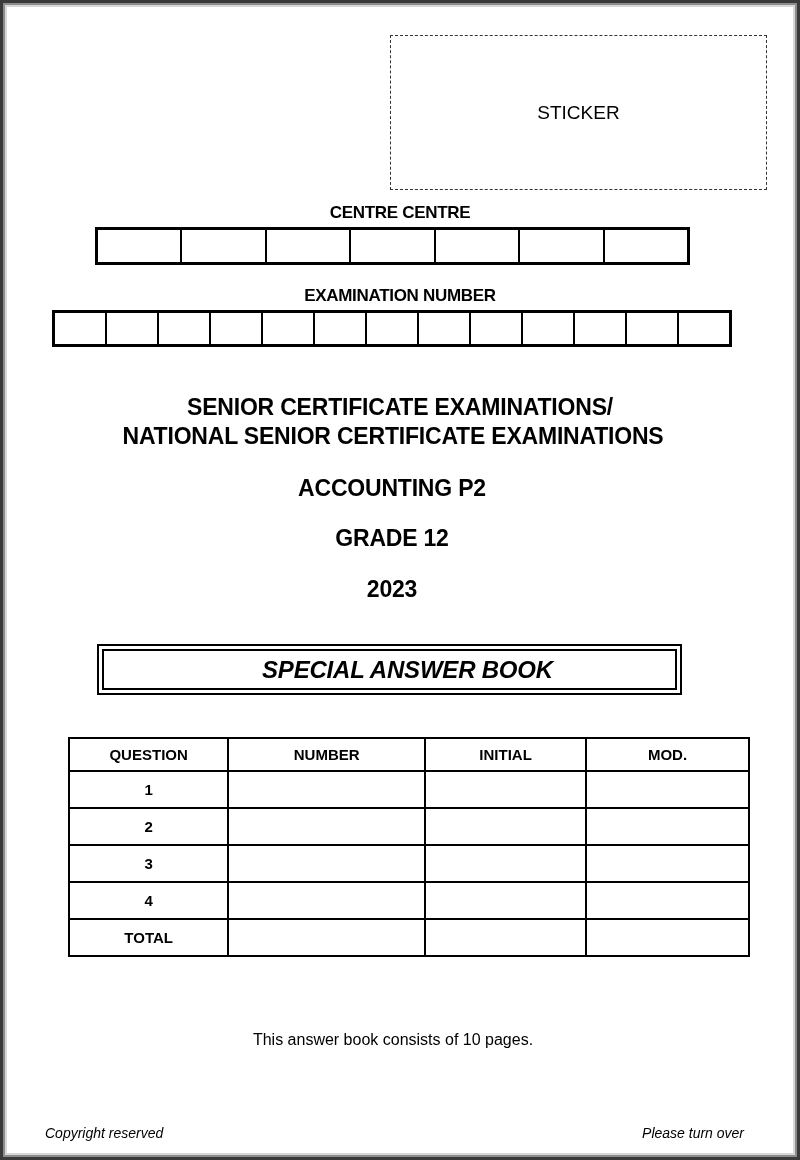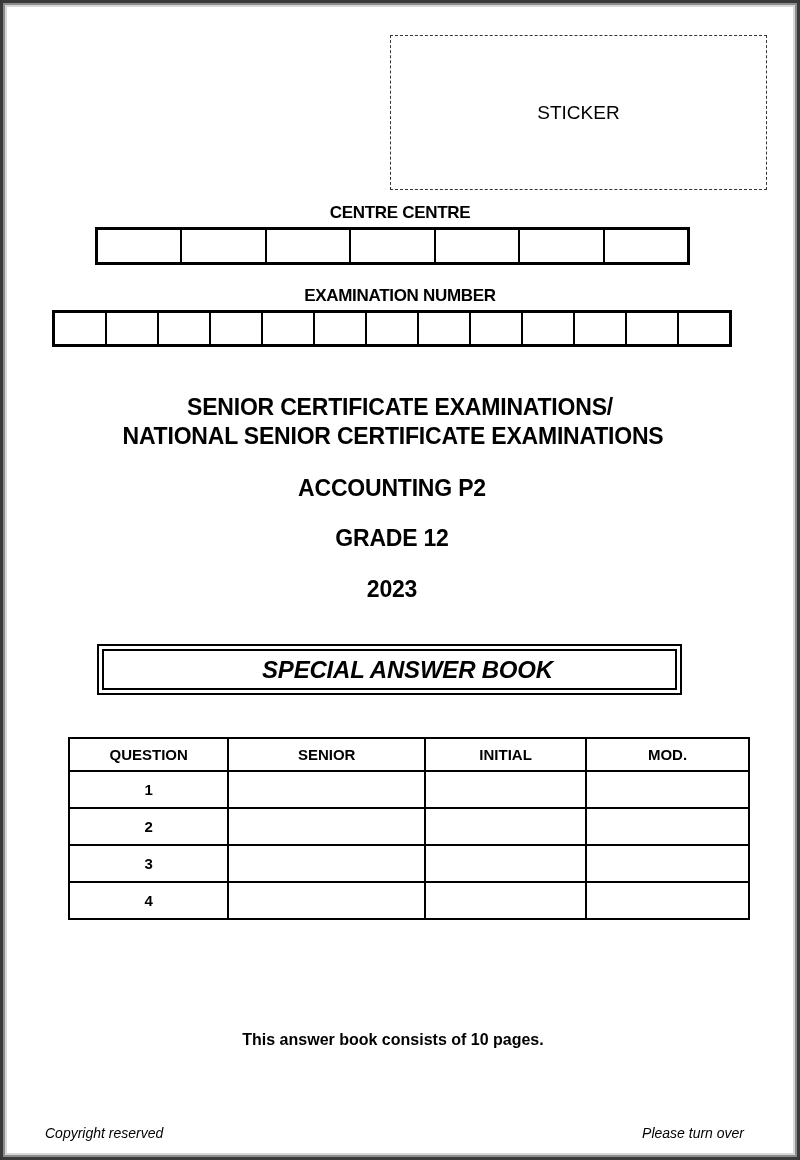--- a/index.html
+++ b/index.html
@@ -60,21 +60,21 @@
     table.marks th { height: 31px; }
     table.marks td { height: 35px; }
     .col-q { width: 158px; }
     .col-m { width: 196px; }
     .col-i { width: 160px; }
     .col-d { width: 162px; }
     th.col-q { text-align: right; padding-right: 6px; }
     td.qnum { padding-right: 0; }
     .footer-note {
       position: absolute; left: 0; top: 1031px; width: 786px; text-align: center;
-      font-weight: bold; font-size: 16px;
+      font-weight: normal; font-size: 16px;
     }
     .copyright {
       position: absolute; left: 45px; top: 1125px; font-style: italic; font-size: 14px;
     }
     .turnover {
       position: absolute; right: 56px; top: 1125px; font-style: italic; font-size: 14px;
     }
   </style>
 </head>
 <body>
@@ -120,21 +120,21 @@
 <div class="title" style="top:575px; left:-8px;">2023</div>
 
 <div class="special">
   <div class="inner">SPECIAL ANSWER BOOK</div>
 </div>
 
 <table class="marks">
   <thead>
     <tr>
       <th class="col-q">QUESTION</th>
-      <th class="col-m">SENIOR</th>
+      <th class="col-m">NUMBER</th>
       <th class="col-i">INITIAL</th>
       <th class="col-d">MOD.</th>
     </tr>
   </thead>
   <tbody>
     <tr>
       <td class="qnum">1</td>
       <td></td>
       <td></td>
       <td></td>
@@ -150,18 +150,24 @@
       <td></td>
       <td></td>
       <td></td>
     </tr>
     <tr>
       <td class="qnum">4</td>
       <td></td>
       <td></td>
       <td></td>
     </tr>
+    <tr>
+      <td class="qnum">TOTAL</td>
+      <td></td>
+      <td></td>
+      <td></td>
+    </tr>
   </tbody>
 </table>
 
 <div class="footer-note">This answer book consists of 10 pages.</div>
 <div class="copyright">Copyright reserved</div>
 <div class="turnover">Please turn over</div>
 
 </body></html>

